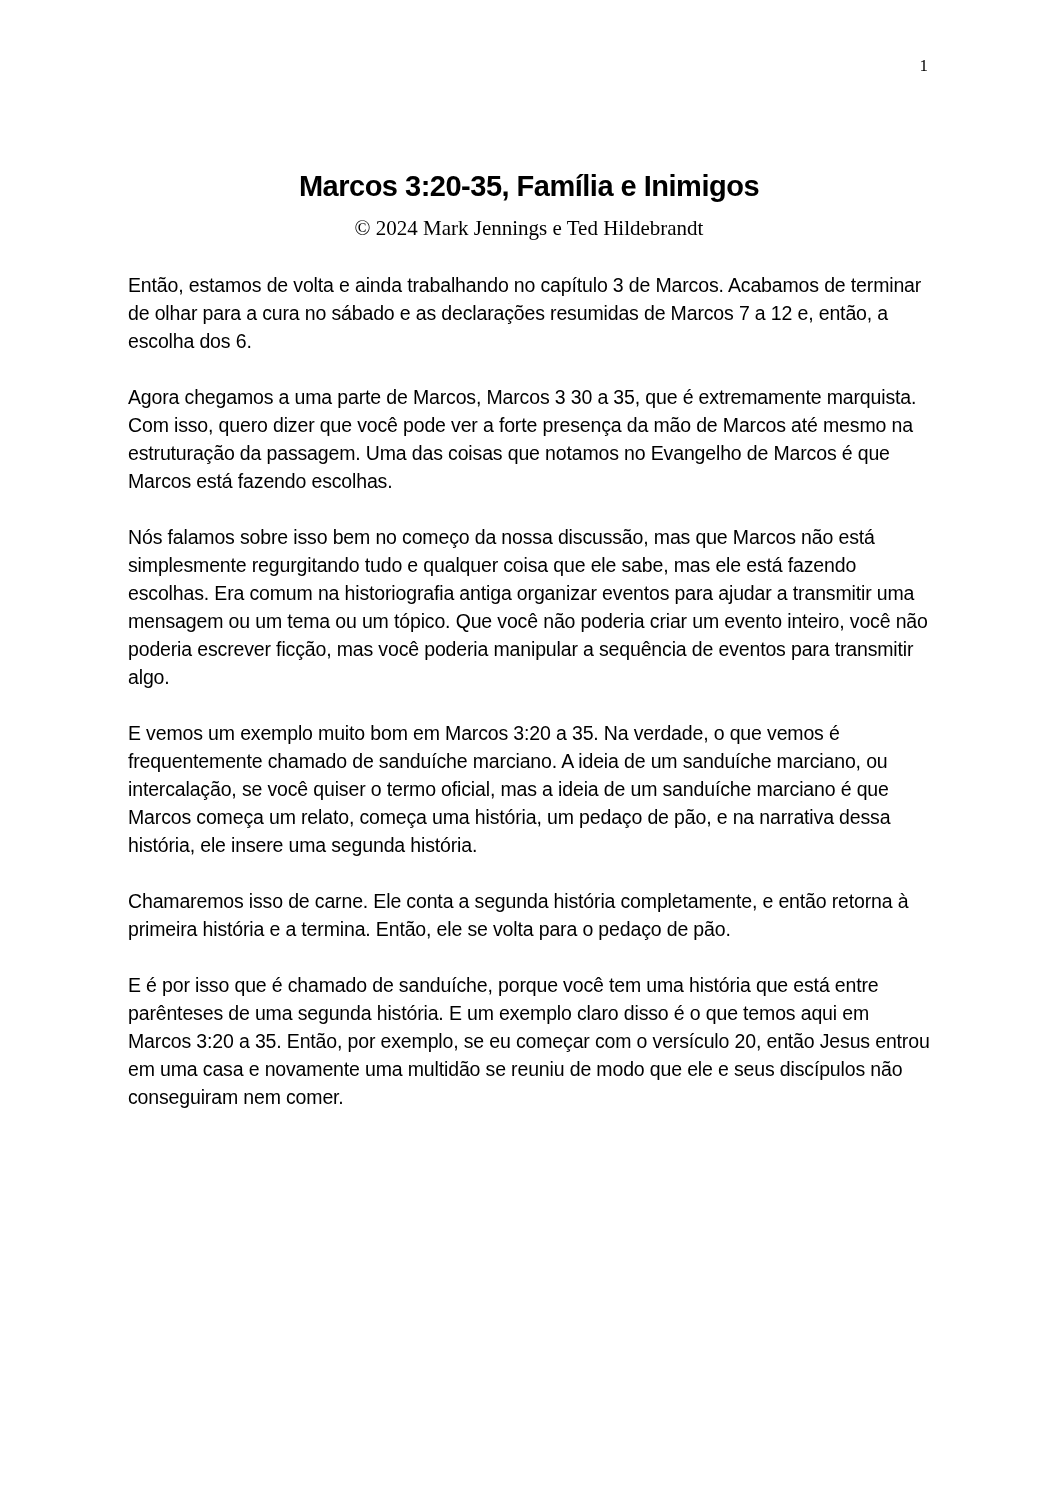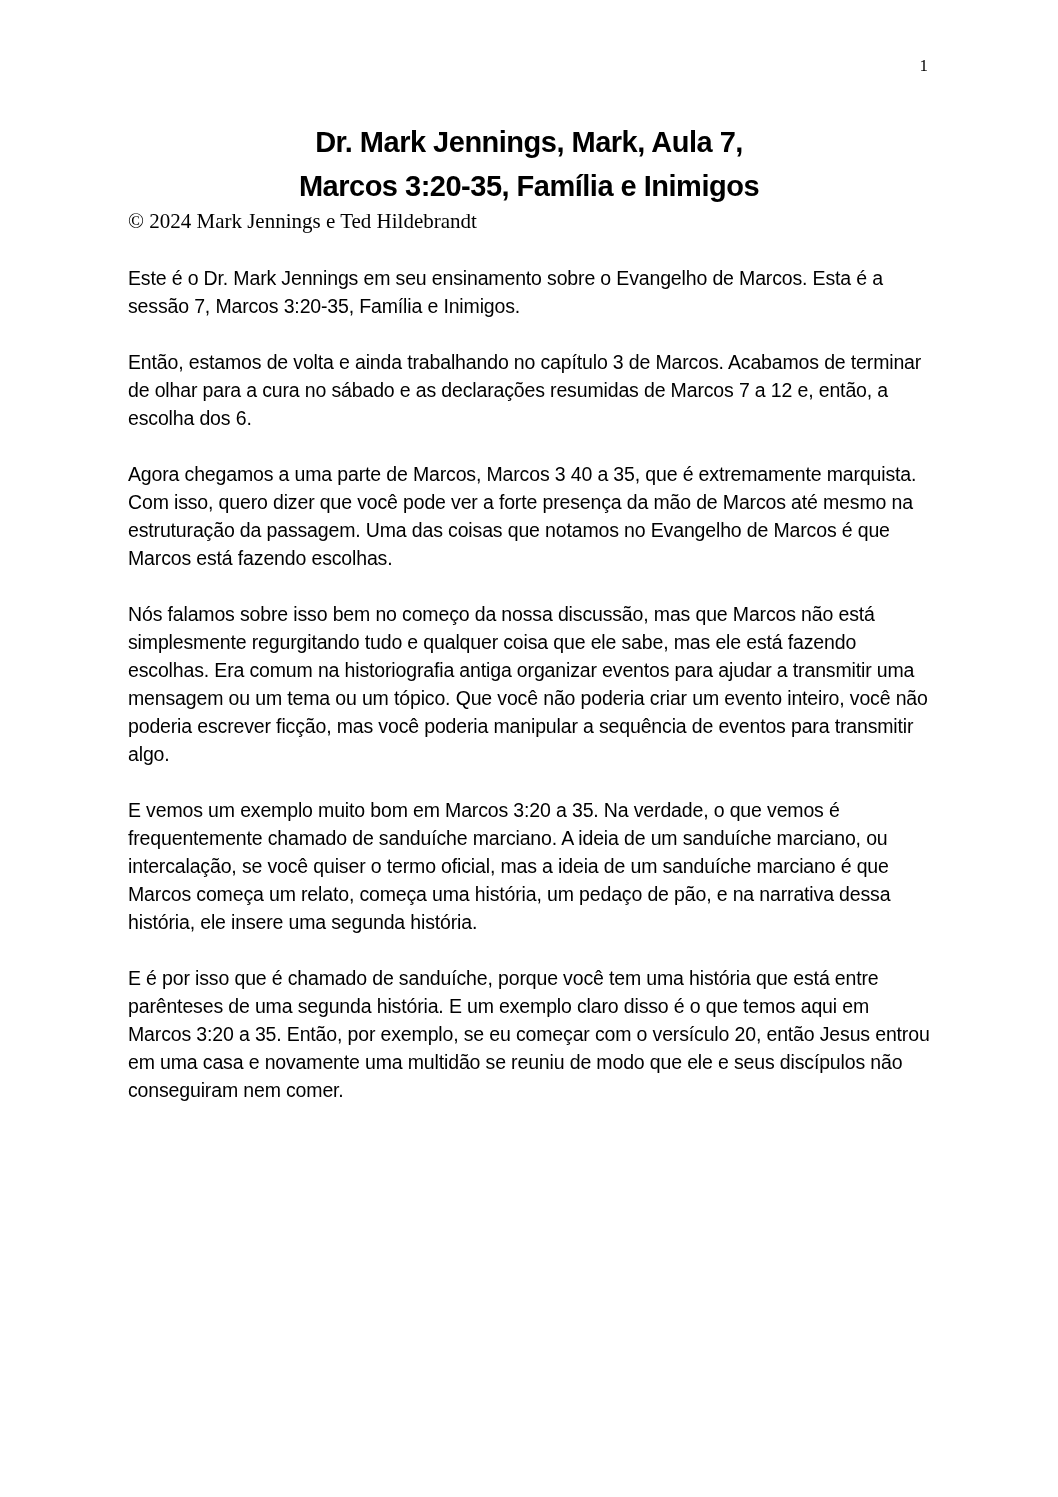--- a/index.html
+++ b/index.html
@@ -29,20 +29,22 @@
     margin: 120px 0 0 0;
     text-align: center;
     font-family: "Liberation Sans", sans-serif;
     font-weight: bold;
     font-size: 29px;
     line-height: 44px;
     letter-spacing: -0.5px;
     color: #000000;
   }
   .copyright {
+    margin-top: 7px;
+    text-align: center;
     font-family: "Liberation Serif", serif;
     font-size: 21px;
     line-height: 26px;
     color: #000000;
   }
   .body-text {
     margin-top: 30px;
     font-family: "Liberation Sans", sans-serif;
     font-size: 19.5px;
     line-height: 28px;
@@ -56,28 +58,28 @@
   }
 </style>
 </head>
 <body>
 
 <div class="page">
 
   <div class="page-number">1</div>
 
   <h1 class="doc-title">
-    <span>Dr. Mark Jennings, Mark, Aula 7,</span><br>
+    <br>
     <span>Marcos 3:20-35, Família e Inimigos</span>
   </h1>
 
   <div class="copyright">© 2024 Mark Jennings e Ted Hildebrandt</div>
 
   <div class="body-text">
-    <p>Este é o Dr. Mark Jennings em seu ensinamento sobre o Evangelho de Marcos. Esta é a sessão 7, Marcos 3:20-35, Família e Inimigos.</p>
     <p>Então, estamos de volta e ainda trabalhando no capítulo 3 de Marcos. Acabamos de terminar de olhar para a cura no sábado e as declarações resumidas de Marcos 7 a 12 e, então, a escolha dos 6.</p>
-    <p>Agora chegamos a uma parte de Marcos, Marcos 3 40 a 35, que é extremamente marquista. Com isso, quero dizer que você pode ver a forte presença da mão de Marcos até mesmo na estruturação da passagem. Uma das coisas que notamos no Evangelho de Marcos é que Marcos está fazendo escolhas.</p>
+    <p>Agora chegamos a uma parte de Marcos, Marcos 3 30 a 35, que é extremamente marquista. Com isso, quero dizer que você pode ver a forte presença da mão de Marcos até mesmo na estruturação da passagem. Uma das coisas que notamos no Evangelho de Marcos é que Marcos está fazendo escolhas.</p>
     <p>Nós falamos sobre isso bem no começo da nossa discussão, mas que Marcos não está simplesmente regurgitando tudo e qualquer coisa que ele sabe, mas ele está fazendo escolhas. Era comum na historiografia antiga organizar eventos para ajudar a transmitir uma mensagem ou um tema ou um tópico. Que você não poderia criar um evento inteiro, você não poderia escrever ficção, mas você poderia manipular a sequência de eventos para transmitir algo.</p>
     <p>E vemos um exemplo muito bom em Marcos 3:20 a 35. Na verdade, o que vemos é frequentemente chamado de sanduíche marciano. A ideia de um sanduíche marciano, ou intercalação, se você quiser o termo oficial, mas a ideia de um sanduíche marciano é que Marcos começa um relato, começa uma história, um pedaço de pão, e na narrativa dessa história, ele insere uma segunda história.</p>
+    <p>Chamaremos isso de carne. Ele conta a segunda história completamente, e então retorna à primeira história e a termina. Então, ele se volta para o pedaço de pão.</p>
     <p>E é por isso que é chamado de sanduíche, porque você tem uma história que está entre parênteses de uma segunda história. E um exemplo claro disso é o que temos aqui em Marcos 3:20 a 35. Então, por exemplo, se eu começar com o versículo 20, então Jesus entrou em uma casa e novamente uma multidão se reuniu de modo que ele e seus discípulos não conseguiram nem comer.</p>
   </div>
 
 </div>
 
 </body></html>

